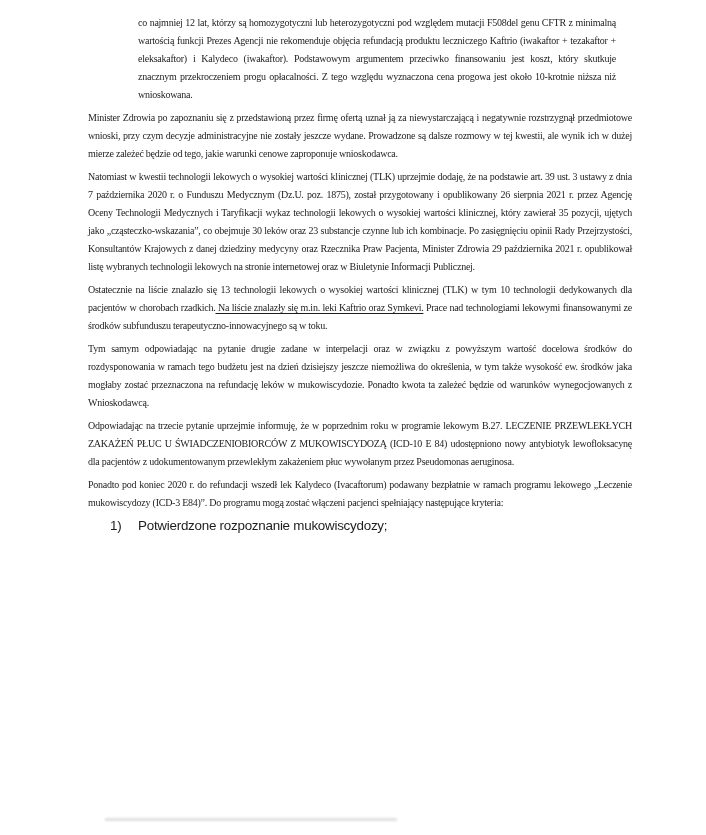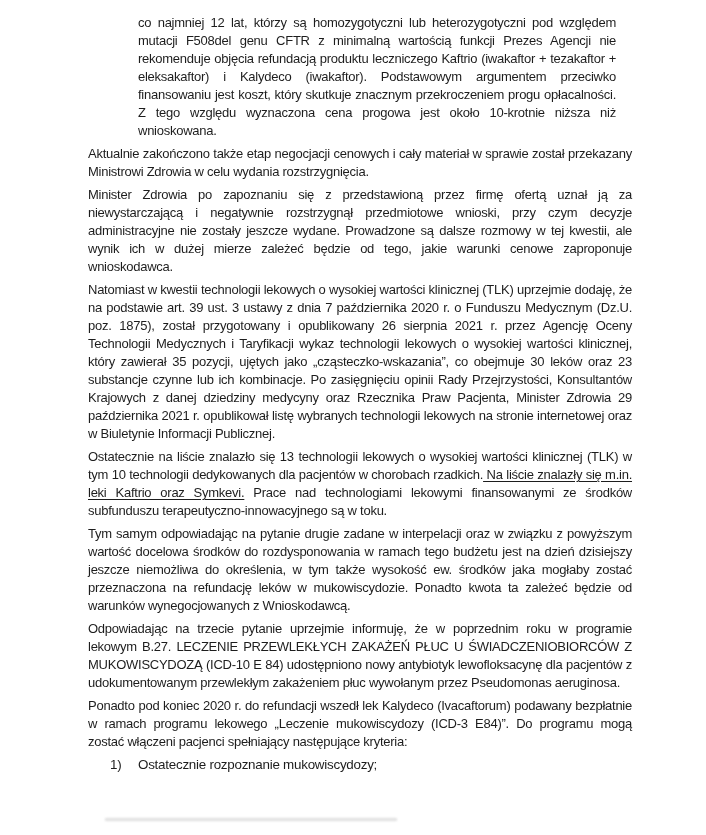--- a/index.html
+++ b/index.html
@@ -17,24 +17,25 @@
   .page {
     position: relative;
     box-sizing: border-box;
     width: 706px;
     height: 835px;
     padding: 14px 74px 0 88px;
     background: #ffffff;
   }
   .para {
     margin: 0 0 5px 0;
-    font-size: 13px;
+    font-size: 10px;
     line-height: 18px;
     text-align: justify;
     letter-spacing: -0.25px;
+    font-family: Liberation Serif, serif;
   }
   .quote {
     margin-left: 50px;
     margin-right: 16px;
   }
   .underline {
     text-decoration: underline;
     text-underline-offset: 2px;
   }
   .criteria-row {
@@ -62,34 +63,33 @@
     filter: blur(1px);
   }
 </style>
 </head>
 <body>
 
 <div class="page">
 
   <p class="para quote">co najmniej 12 lat, którzy są homozygotyczni lub heterozygotyczni pod względem mutacji F508del genu CFTR z minimalną wartością funkcji Prezes Agencji nie rekomenduje objęcia refundacją produktu leczniczego Kaftrio (iwakaftor + tezakaftor + eleksakaftor) i Kalydeco (iwakaftor). Podstawowym argumentem przeciwko finansowaniu jest koszt, który skutkuje znacznym przekroczeniem progu opłacalności. Z tego względu wyznaczona cena progowa jest około 10-krotnie niższa niż wnioskowana.</p>
 
-  <p class="para">Aktualnie zakończono także etap negocjacji cenowych i cały materiał w sprawie został przekazany Ministrowi Zdrowia w celu wydania rozstrzygnięcia.</p>
 
   <p class="para">Minister Zdrowia po zapoznaniu się z przedstawioną przez firmę ofertą uznał ją za niewystarczającą i negatywnie rozstrzygnął przedmiotowe wnioski, przy czym decyzje administracyjne nie zostały jeszcze wydane. Prowadzone są dalsze rozmowy w tej kwestii, ale wynik ich w dużej mierze zależeć będzie od tego, jakie warunki cenowe zaproponuje wnioskodawca.</p>
 
   <p class="para">Natomiast w kwestii technologii lekowych o wysokiej wartości klinicznej (TLK) uprzejmie dodaję, że na podstawie art. 39 ust. 3 ustawy z dnia 7 października 2020 r. o Funduszu Medycznym (Dz.U. poz. 1875), został przygotowany i opublikowany 26 sierpnia 2021 r. przez Agencję Oceny Technologii Medycznych i Taryfikacji wykaz technologii lekowych o wysokiej wartości klinicznej, który zawierał 35 pozycji, ujętych jako „cząsteczko-wskazania”, co obejmuje 30 leków oraz 23 substancje czynne lub ich kombinacje. Po zasięgnięciu opinii Rady Przejrzystości, Konsultantów Krajowych z danej dziedziny medycyny oraz Rzecznika Praw Pacjenta, Minister Zdrowia 29 października 2021 r. opublikował listę wybranych technologii lekowych na stronie internetowej oraz w Biuletynie Informacji Publicznej.</p>
 
   <p class="para"><span>Ostatecznie na liście znalazło się 13 technologii lekowych o wysokiej wartości klinicznej (TLK) w tym 10 technologii dedykowanych dla pacjentów w chorobach rzadkich.</span><span class="underline"> Na liście znalazły się m.in. leki Kaftrio oraz Symkevi.</span><span> Prace nad technologiami lekowymi finansowanymi ze środków subfunduszu terapeutyczno-innowacyjnego są w toku.</span></p>
 
   <p class="para">Tym samym odpowiadając na pytanie drugie zadane w interpelacji oraz w związku z powyższym wartość docelowa środków do rozdysponowania w ramach tego budżetu jest na dzień dzisiejszy jeszcze niemożliwa do określenia, w tym także wysokość ew. środków jaka mogłaby zostać przeznaczona na refundację leków w mukowiscydozie. Ponadto kwota ta zależeć będzie od warunków wynegocjowanych z Wnioskodawcą.</p>
 
   <p class="para">Odpowiadając na trzecie pytanie uprzejmie informuję, że w poprzednim roku w programie lekowym B.27. LECZENIE PRZEWLEKŁYCH ZAKAŻEŃ PŁUC U ŚWIADCZENIOBIORCÓW Z MUKOWISCYDOZĄ (ICD-10 E 84) udostępniono nowy antybiotyk lewofloksacynę dla pacjentów z udokumentowanym przewlekłym zakażeniem płuc wywołanym przez Pseudomonas aeruginosa.</p>
 
   <p class="para">Ponadto pod koniec 2020 r. do refundacji wszedł lek Kalydeco (Ivacaftorum) podawany bezpłatnie w ramach programu lekowego „Leczenie mukowiscydozy (ICD-3 E84)”. Do programu mogą zostać włączeni pacjenci spełniający następujące kryteria:</p>
 
   <div class="criteria-row">
     <span class="criteria-num">1)</span>
-    <span class="criteria-text">Ostatecznie rozpoznanie mukowiscydozy;</span>
+    <span class="criteria-text">Potwierdzone rozpoznanie mukowiscydozy;</span>
   </div>
 
   <div class="clipped-remnant"></div>
 
 </div>
 
 </body></html>

